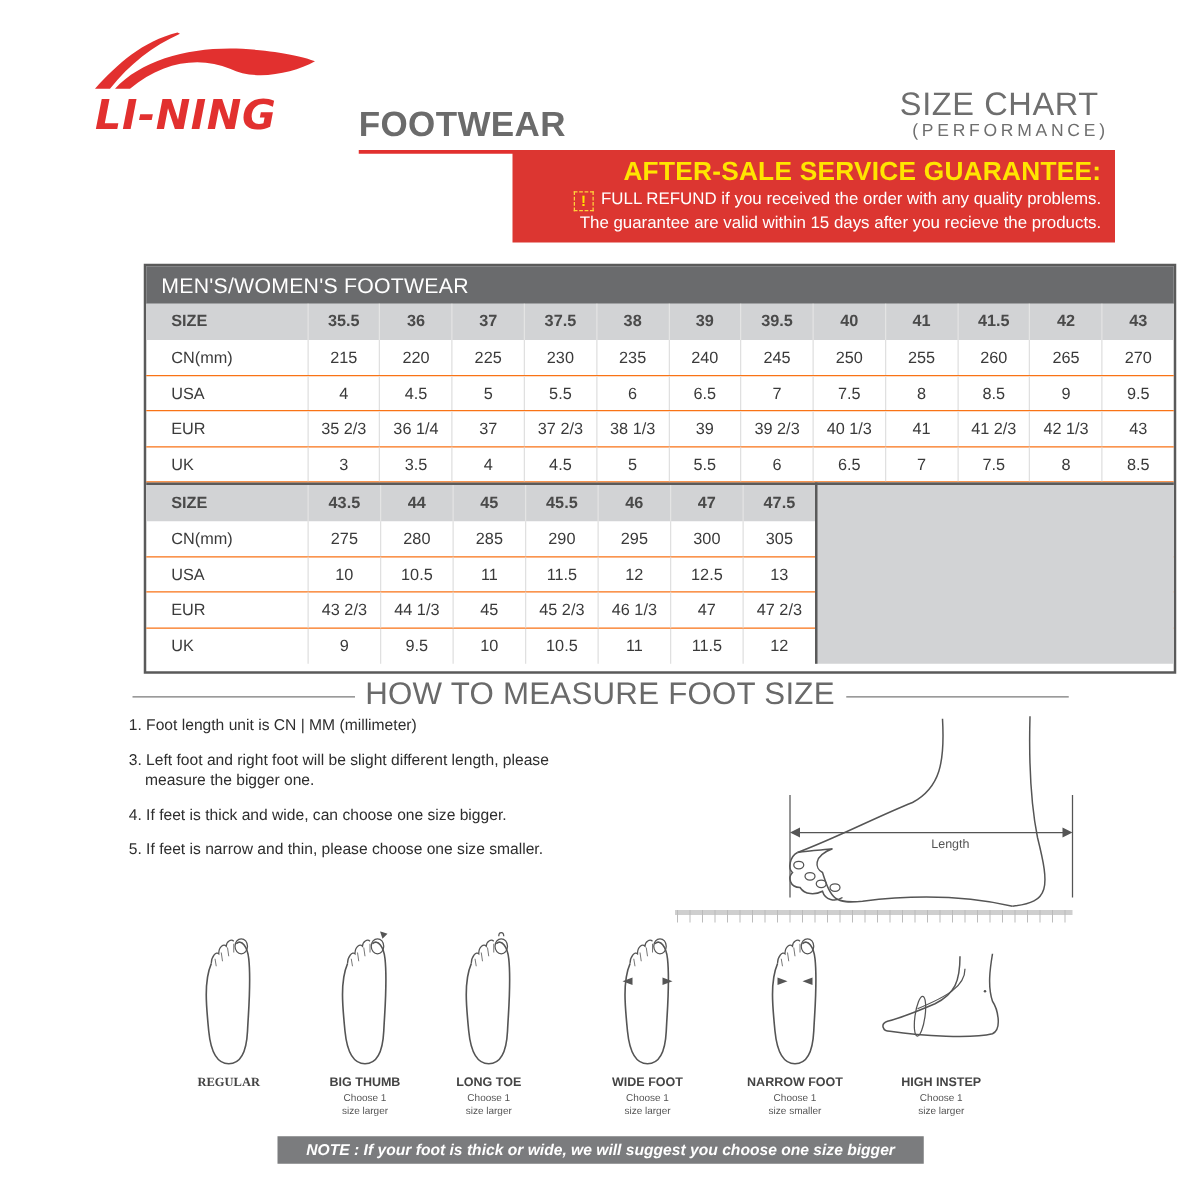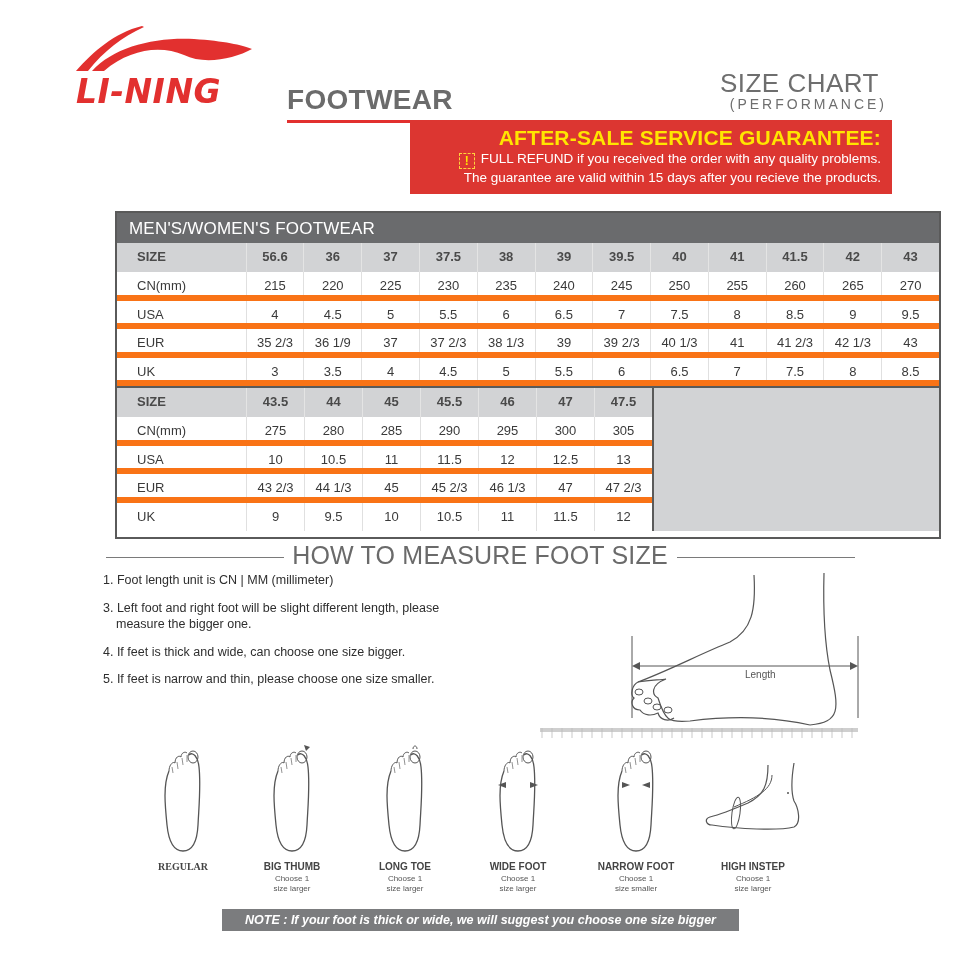--- a/index.html
+++ b/index.html
@@ -45,21 +45,21 @@
 
   
   .size-table {
     position: absolute; left: 67px; top: 211px; width: 826px; height: 328px;
     border: 2px solid #5a5a5a; background: #fff; margin-left: 48px;
   }
   .table-header {
     height: 30px; background: #6a6b6d; color: #fff;
     font-size: 17px; padding-left: 12px; line-height: 32px; letter-spacing: 0.2px;
   }
-  .t-row { display: flex; height: 28.5px; border-bottom: 6px solid #f97316; }
+  .t-row { display: flex; height: 28.5px; border-bottom: 1px solid #f97316; }
   .t-row.size-row { background: #d2d3d5; border-bottom: none; height: 29px; }
   .t-cell {
     width: 58px; text-align: center; font-size: 13px; color: #3a3a3a;
     line-height: 28px; border-left: 1px solid #e0e0e0; white-space: nowrap;
   }
   .size-row .t-cell { border-left: 1px solid #e4e4e4; font-weight: bold; color: #4a4a4a; }
   .t-label { width: 129px; padding-left: 20px; font-size: 13px; line-height: 28px; color: #3a3a3a; }
   .size-row .t-label { font-weight: bold; color: #4a4a4a; }
   .block2 { position: relative; border-top: 2px solid #5a5a5a; }
   .block2 .t-row:last-child { border-bottom: none; }
@@ -115,21 +115,21 @@
     <span class="warn-icon">!</span><span>FULL REFUND if you received the order with any quality problems.</span>
   </div>
   <div class="guarantee-line">The guarantee are valid within 15 days after you recieve the products.</div>
 </div>
 
 <div class="size-table">
   <div class="table-header">MEN'S/WOMEN'S FOOTWEAR</div>
   <div class="block1" id="block1">
       <div class="t-row size-row">
         <div class="t-label">SIZE</div>
-        <div class="t-cell">56.6</div>
+        <div class="t-cell">35.5</div>
         <div class="t-cell">36</div>
         <div class="t-cell">37</div>
         <div class="t-cell">37.5</div>
         <div class="t-cell">38</div>
         <div class="t-cell">39</div>
         <div class="t-cell">39.5</div>
         <div class="t-cell">40</div>
         <div class="t-cell">41</div>
         <div class="t-cell">41.5</div>
         <div class="t-cell">42</div>
@@ -161,21 +161,21 @@
         <div class="t-cell">7</div>
         <div class="t-cell">7.5</div>
         <div class="t-cell">8</div>
         <div class="t-cell">8.5</div>
         <div class="t-cell">9</div>
         <div class="t-cell">9.5</div>
       </div>
       <div class="t-row">
         <div class="t-label">EUR</div>
         <div class="t-cell">35 2/3</div>
-        <div class="t-cell">36 1/9</div>
+        <div class="t-cell">36 1/4</div>
         <div class="t-cell">37</div>
         <div class="t-cell">37 2/3</div>
         <div class="t-cell">38 1/3</div>
         <div class="t-cell">39</div>
         <div class="t-cell">39 2/3</div>
         <div class="t-cell">40 1/3</div>
         <div class="t-cell">41</div>
         <div class="t-cell">41 2/3</div>
         <div class="t-cell">42 1/3</div>
         <div class="t-cell">43</div>
@@ -340,21 +340,21 @@
     <path d="M14 26 C 8 40, 10 60, 12 80 C 14 100, 20 106, 28 106 C 36 106, 42 100, 43 80 C 44 60, 46 40, 44 22 C 43 12, 38 6, 34 10" fill="none" stroke="#555" stroke-width="1.3"></path>
     <path d="M14 26 C 14 20, 18 16, 20 18 C 20 12, 24 10, 26 12 C 26 8, 30 6, 32 8" fill="none" stroke="#555" stroke-width="1"></path>
     <ellipse cx="38" cy="12" rx="5" ry="6" fill="none" stroke="#555" stroke-width="1"></ellipse>
     <path d="M17 22 L 18 28 M22 17 L 23 24 M27 13 L 28 20 M32 10 L 32 17" stroke="#777" stroke-width="0.8"></path>
     <polygon points="40,0 46,2 42,6" fill="#555"></polygon>
   </svg>
       </div>
       <div class="ft-name">BIG THUMB</div>
       <div class="ft-note"><span>Choose 1</span><br><span>size larger</span></div>
     </div>
-    <div class="foot-type" style="left: 210px;">
+    <div class="foot-type" style="left: 196px;">
       <div style="height: 112px;">
   <svg width="56" height="110" viewBox="0 0 56 110">
     <path d="M14 26 C 8 40, 10 60, 12 80 C 14 100, 20 106, 28 106 C 36 106, 42 100, 43 80 C 44 60, 46 40, 44 22 C 43 12, 38 6, 34 10" fill="none" stroke="#555" stroke-width="1.3"></path>
     <path d="M14 26 C 14 20, 18 16, 20 18 C 20 12, 24 10, 26 12 C 26 8, 30 6, 32 8" fill="none" stroke="#555" stroke-width="1"></path>
     <ellipse cx="38" cy="12" rx="5" ry="6" fill="none" stroke="#555" stroke-width="1"></ellipse>
     <path d="M17 22 L 18 28 M22 17 L 23 24 M27 13 L 28 20 M32 10 L 32 17" stroke="#777" stroke-width="0.8"></path>
     <path d="M36 4 C 36 0, 40 0, 40 4" fill="none" stroke="#555" stroke-width="1"></path>
   </svg>
       </div>
       <div class="ft-name">LONG TOE</div>

